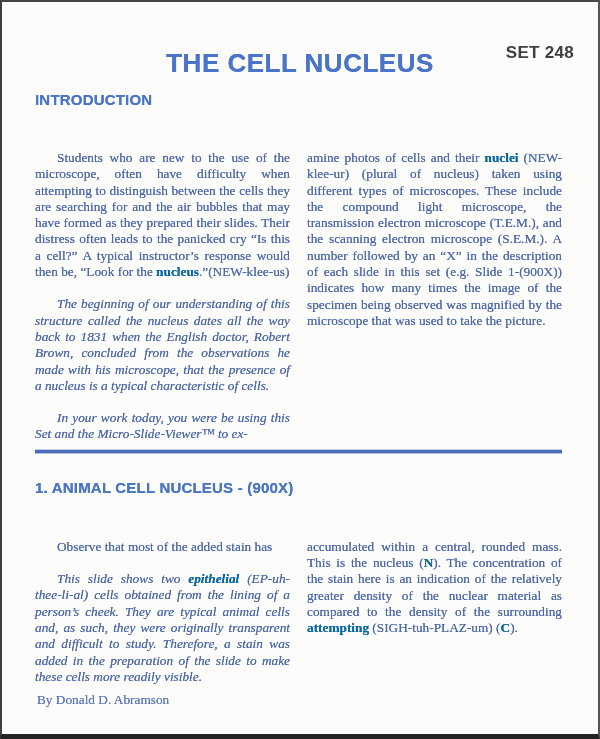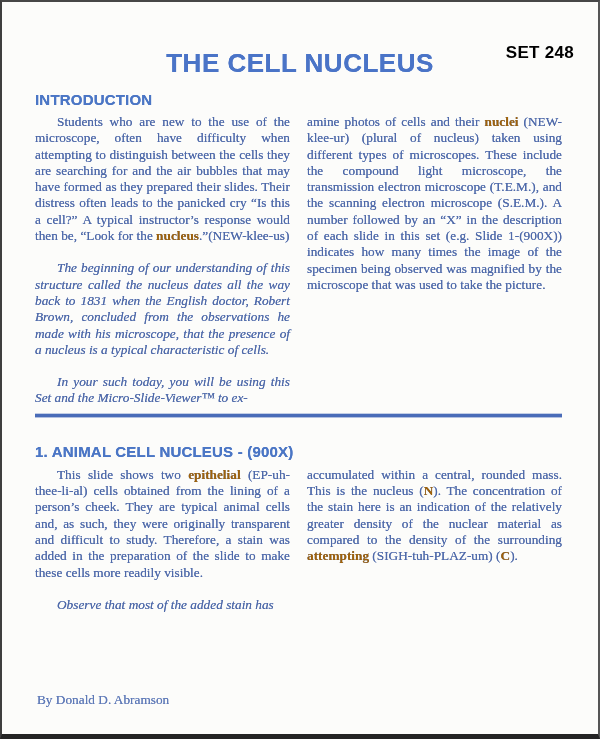--- a/index.html
+++ b/index.html
@@ -21,21 +21,21 @@
 
   .content { padding: 0 36px 0 33px; }
 
   .set-label {
     position: absolute;
     top: 41px;
     right: 24px;
     font-family: "Liberation Sans", sans-serif;
     font-weight: bold;
     font-size: 17px;
-    color: #000000;
+    color: #404040;
     letter-spacing: 0.3px;
   }
 
   .title {
     margin: 46px 0 0 0;
     text-align: center;
     font-family: "Liberation Sans", sans-serif;
     font-weight: bold;
     font-size: 26px;
     line-height: 30px;
@@ -65,25 +65,26 @@
   .columns-sec1 { margin-top: 7px; }
 
   .col {
     flex: 1;
     min-width: 0;
     text-align: justify;
     font-size: 13.3px;
     line-height: 16.3px;
     color: #4f6aaa;
     text-shadow: 0 0 0.4px #5a74b0;
+    margin-top: 36px;
   }
   .col p { margin: 0; }
   .col p + p { margin-top: 16px; font-style: italic; }
   .col p.indent { text-indent: 22px; }
-  .col b { color: #a16207; }
+  .col b { color: #0369a1; }
 
   .divider {
     height: 3px;
     background: #4a6cb8;
     box-shadow: 0 1px 0 rgba(90,120,190,0.45), 0 -1px 0 rgba(90,120,190,0.35);
     margin-top: 7px;
   }
 
   .footer {
     position: absolute;
@@ -108,35 +109,35 @@
   <h1 class="title">THE CELL NUCLEUS</h1>
 
   <div class="content">
 
     <h2 class="section-heading">INTRODUCTION</h2>
 
     <div class="columns">
       <div class="col">
         <p class="indent"><span>Students who are new to the use of the microscope, often have difficulty when attempting to distinguish between the cells they are searching for and the air bubbles that may have formed as they prepared their slides. Their distress often leads to the panicked cry “Is this a cell?” A typical instructor’s response would then be, “Look for the </span><b>nucleus</b><span>.”(NEW-klee-us)</span></p>
         <p class="indent"><span>The beginning of our understanding of this structure called the nucleus dates all the way back to 1831 when the English doctor, Robert Brown, concluded from the observations he made with his microscope, that the presence of a nucleus is a typical characteristic of cells.</span></p>
-        <p class="indent"><span>In your such today, you will be using this Set and the Micro-Slide-Viewer™ to ex-</span></p>
+        <p class="indent"><span>In your work today, you were be using this Set and the Micro-Slide-Viewer™ to ex-</span></p>
       </div>
       <div class="col">
         <p><span>amine photos of cells and their </span><b>nuclei</b><span> (NEW-klee-ur) (plural of nucleus) taken using different types of microscopes. These include the compound light microscope, the transmission electron microscope (T.E.M.), and the scanning electron microscope (S.E.M.). A number followed by an “X” in the description of each slide in this set (e.g. Slide 1-(900X)) indicates how many times the image of the specimen being observed was magnified by the microscope that was used to take the picture.</span></p>
       </div>
     </div>
 
     <div class="divider"></div>
 
     <h2 class="section-heading heading-sec1">1. ANIMAL CELL NUCLEUS - (900X)</h2>
 
     <div class="columns columns-sec1">
       <div class="col">
+        <p class="indent"><span>Observe that most of the added stain has</span></p>
         <p class="indent"><span>This slide shows two </span><b>epithelial</b><span> (EP-uh-thee-li-al) cells obtained from the lining of a person’s cheek. They are typical animal cells and, as such, they were originally transparent and difficult to study. Therefore, a stain was added in the preparation of the slide to make these cells more readily visible.</span></p>
-        <p class="indent"><span>Observe that most of the added stain has</span></p>
       </div>
       <div class="col">
         <p><span>accumulated within a central, rounded mass. This is the nucleus (</span><b>N</b><span>). The concentration of the stain here is an indication of the relatively greater density of the nuclear material as compared to the density of the surrounding </span><b>attempting</b><span> (SIGH-tuh-PLAZ-um) (</span><b>C</b><span>).</span></p>
       </div>
     </div>
 
   </div>
 
   <div class="footer">
     <span>By Donald D. Abramson</span>

